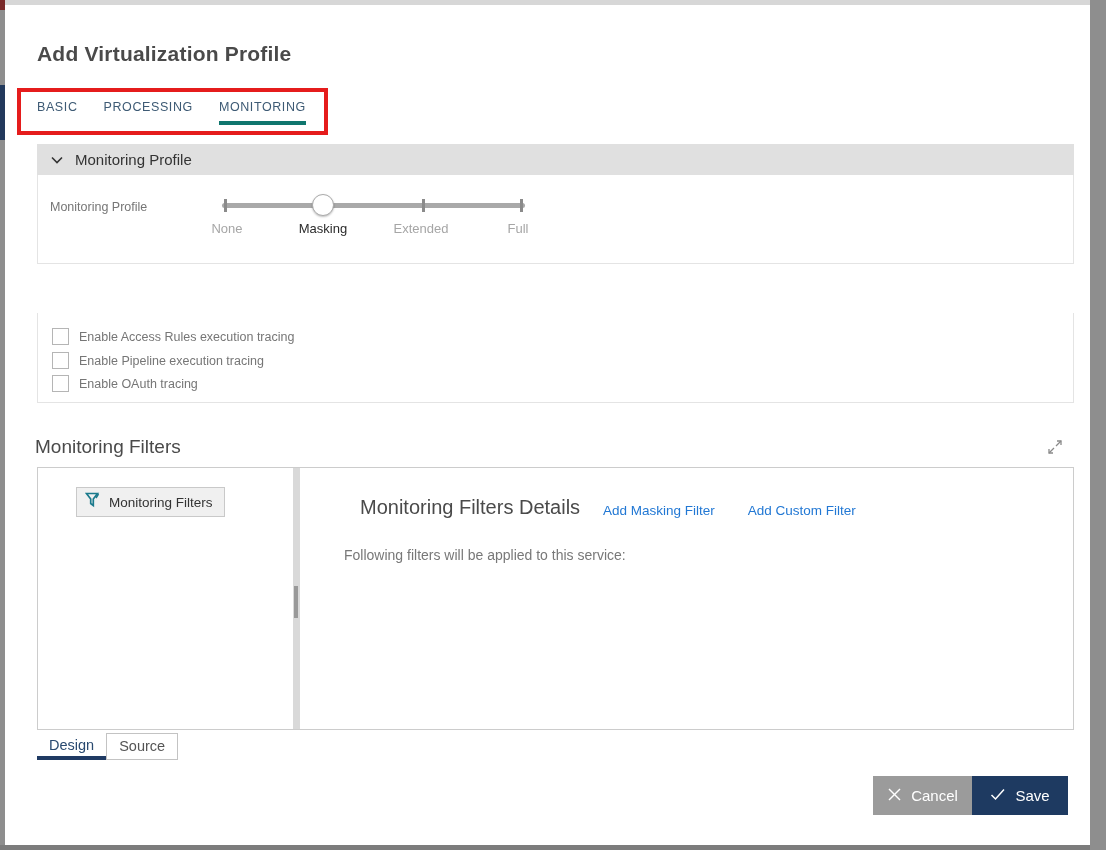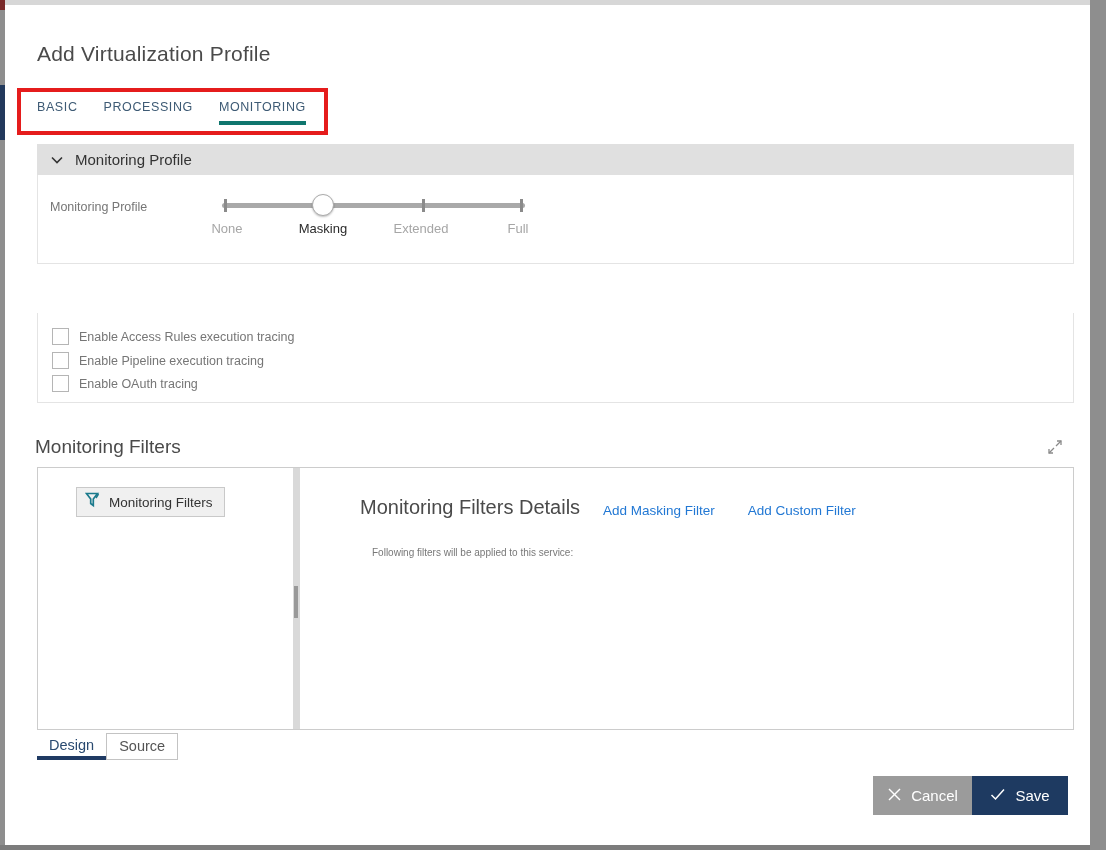--- a/index.html
+++ b/index.html
@@ -7,21 +7,21 @@
   .screen { position:relative; width:1106px; height:850px; background:#fff; overflow:hidden; }
 
   
   .edge-top   { position:absolute; left:0; top:0; width:1106px; height:5px; background:#d7d7d7; }
   .edge-right { position:absolute; left:1090px; top:0; width:16px; height:850px; background:#8e8e8e; }
   .edge-bottom{ position:absolute; left:0; top:845px; width:1090px; height:5px; background:#7c7c7c; }
   .edge-left  { position:absolute; left:0; top:0; width:5px; height:845px; background:#8e8e8e; }
   .edge-left .seg-navy { position:absolute; left:0; top:85px; width:5px; height:55px; background:#22395c; }
   .edge-left .seg-red  { position:absolute; left:0; top:0; width:5px; height:10px; background:#7a2a2a; }
 
-  .dialog-title { position:absolute; left:37px; top:42px; font-size:21px; color:#4a4a4a; font-weight:400; letter-spacing:0.2px; }
+  .dialog-title { position:absolute; left:37px; top:42px; font-size:21px; color:#4a4a4a; font-weight:700; letter-spacing:0.2px; }
 
   
   .annotation-rect { position:absolute; left:17px; top:88px; width:311px; height:47px; border:4px solid #e51c1c; pointer-events:none; z-index:5; }
 
   
   .tabs { position:absolute; left:37px; top:100px; display:flex; gap:26px; }
   .tab { font-size:12.5px; letter-spacing:0.6px; color:#3d5a74; padding-bottom:7px; cursor:pointer; }
   .tab.active { border-bottom:4px solid #0f766e; }
 
   
@@ -59,21 +59,21 @@
   .splitter { position:absolute; left:255px; top:0; width:7px; height:261px; background:#d9d9d9; cursor:col-resize; }
   .splitter .handle { position:absolute; left:1px; top:118px; width:4px; height:32px; background:#999; }
   .details-pane { position:absolute; left:262px; top:0; right:0; height:261px; background:#fff; }
 
   .tree-node { position:absolute; left:38px; top:19px; display:flex; align-items:center; gap:7px; background:#f0f0f0; border:1px solid #c9c9c9; padding:4px 11px 4px 8px; cursor:pointer; }
   .tree-node .node-label { font-size:13.5px; color:#333; }
 
   .details-heading { position:absolute; left:60px; top:28px; font-size:20px; color:#4a4a4a; }
   .details-links { position:absolute; left:303px; top:35px; display:flex; gap:33px; }
   .details-links a { font-size:13.5px; color:#2278d4; text-decoration:none; cursor:pointer; }
-  .details-desc { position:absolute; left:72px; top:79px; font-size:10px; color:#787878; }
+  .details-desc { position:absolute; left:44px; top:79px; font-size:14px; color:#787878; }
 
   
   .editor-tabs { position:absolute; left:37px; top:733px; display:flex; }
   .etab { font-size:14.5px; padding:4px 12px 3px 12px; cursor:pointer; }
   .etab.design { color:#2a4a70; border-bottom:4px solid #1f3a63; }
   .etab.source { color:#555; border:1px solid #c3c3c3; background:#fff; }
 
   
   .btn { position:absolute; top:776px; height:39px; display:flex; align-items:center; justify-content:center; gap:9px; color:#fff; font-size:15px; cursor:pointer; border:none; }
   .btn svg { flex:none; }

